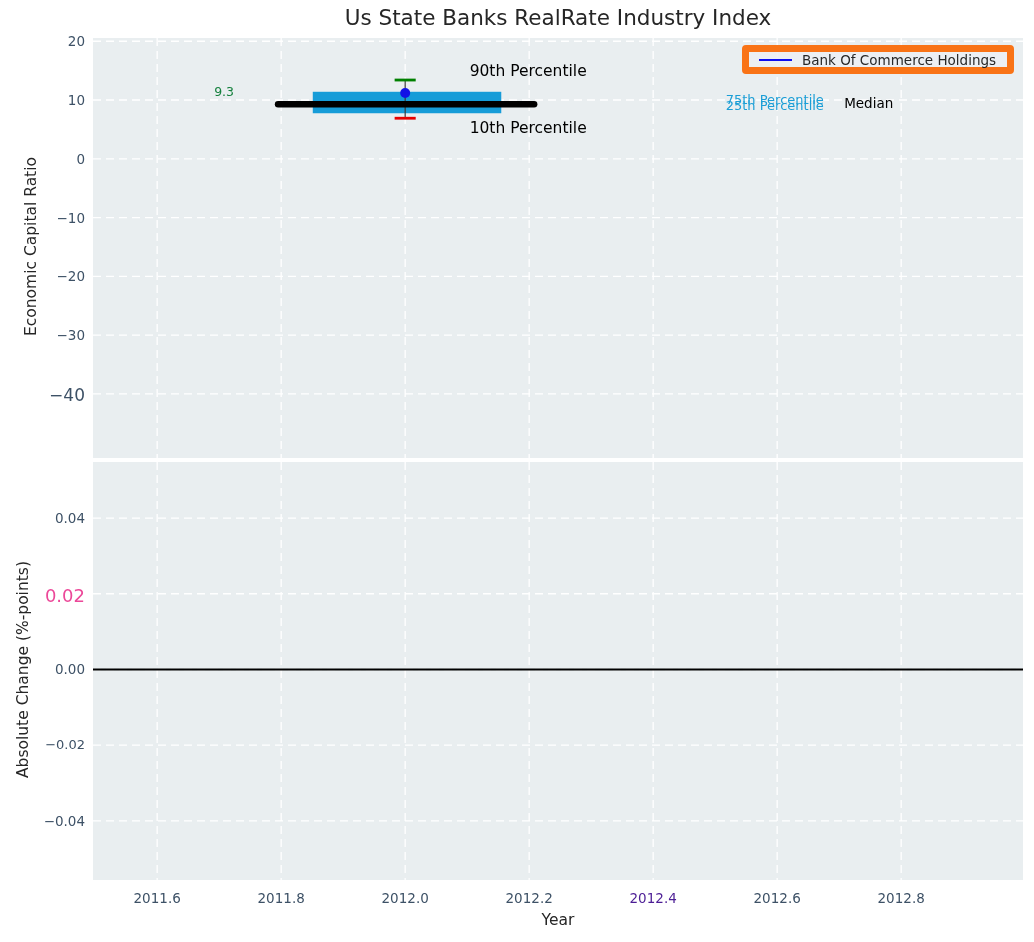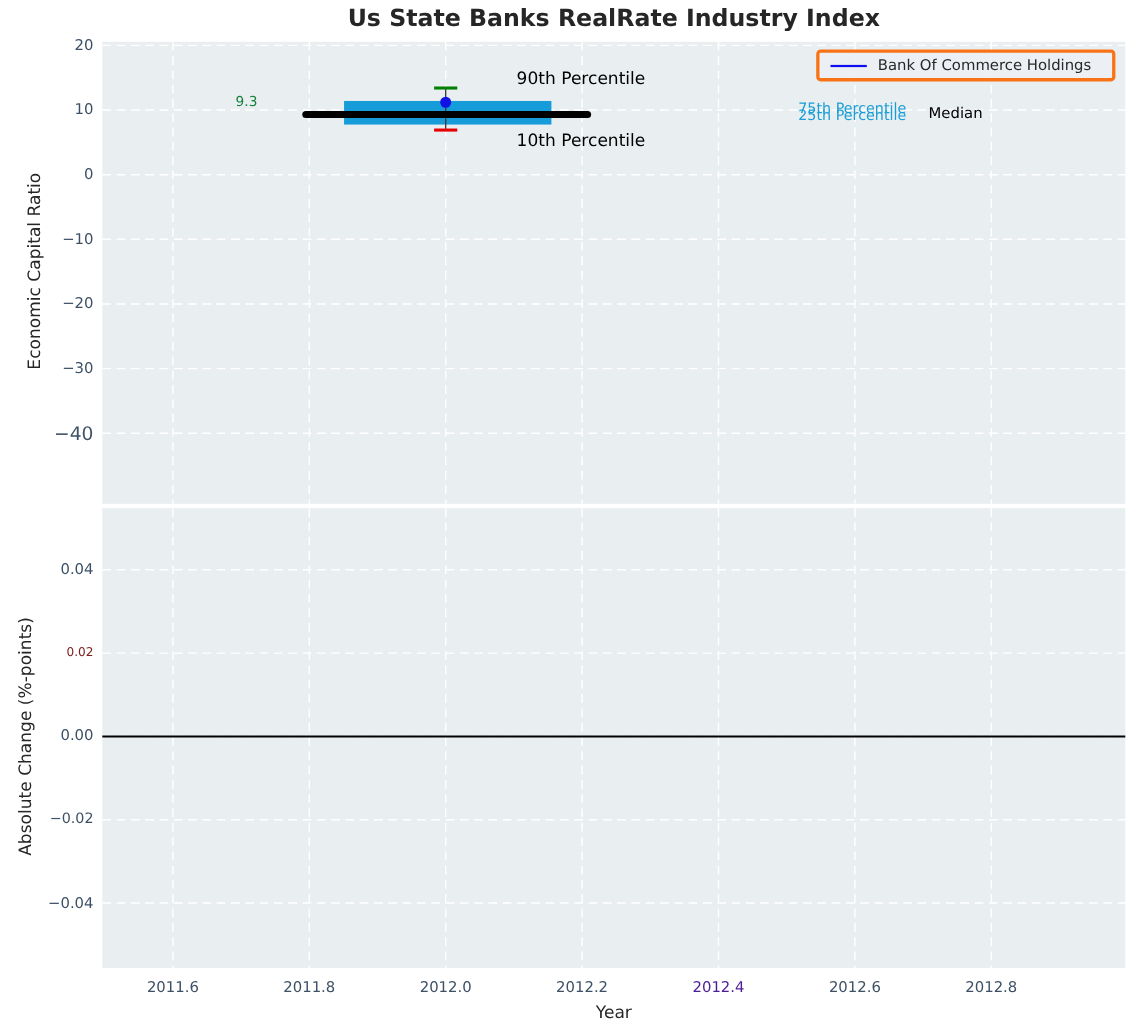--- a/index.html
+++ b/index.html
@@ -2,39 +2,39 @@
 <html><head>
 <meta charset="utf-8">
 <style>
   html,body{margin:0;padding:0;background:#ffffff;}
   .figure{
     position:relative;width:1034px;height:942px;background:#ffffff;
     font-family:"DejaVu Sans","Liberation Sans",sans-serif;overflow:hidden;
   }
   .chart-title{
     position:absolute;left:93px;top:5px;width:930px;text-align:center;
-    font-size:21.5px;color:#262626;white-space:nowrap;font-weight:bold;
+    font-size:21.5px;color:#262626;white-space:nowrap;
   }
   #plot-svg{position:absolute;left:0;top:0;}
   #labels{position:absolute;left:0;top:0;width:1034px;height:942px;pointer-events:none;}
   .ylabel{
     position:absolute;width:320px;text-align:center;font-size:15.5px;color:#262626;
     transform:rotate(-90deg);white-space:nowrap;line-height:1.1;
   }
   .ylabel-top{left:-128px;top:238px;}
   .ylabel-bottom{left:-136px;top:661px;}
   .xlabel{
     position:absolute;left:93px;top:911px;width:930px;text-align:center;
     font-size:15.5px;color:#262626;
   }
   .legend{
     position:absolute;left:742px;top:45px;width:272px;height:29px;
     box-sizing:border-box;display:flex;align-items:center;gap:10px;
     padding:0 10px;background:rgba(236,239,243,0.88);
-    border:3px solid #f97316;border-radius:4px;
+    border:7px solid #f97316;border-radius:4px;
   }
   .legend-line{display:inline-block;width:33px;height:0;border-top:2.6px solid #0d0df2;}
   .legend-text{font-size:13.5px;color:#282828;white-space:nowrap;}
 </style>
 </head>
 <body>
 
 <div class="figure">
   <svg id="plot-svg" width="1034" height="942">
       <rect x="93" y="38" width="930" height="420" fill="#e9eef0"></rect>
@@ -81,21 +81,21 @@
       <div style="position: absolute; left: 0px; top: 269.362px; width: 85px; text-align: right; font-size: 13.5px; line-height: 1.05; color: rgb(61, 81, 102); white-space: nowrap;">−20</div>
       <div style="position: absolute; left: 0px; top: 328.145px; width: 85px; text-align: right; font-size: 13.5px; line-height: 1.05; color: rgb(61, 81, 102); white-space: nowrap;">−30</div>
       <div style="position: absolute; left: 0px; top: 386.927px; width: 85px; text-align: right; font-size: 17px; line-height: 1.05; color: rgb(61, 81, 102); white-space: nowrap;">−40</div>
       <div style="position: absolute; left: 149.13px; top: 85.4987px; width: 150px; text-align: center; font-size: 12.5px; line-height: 1.05; color: #15803d; white-space: nowrap;">9.3</div>
       <div style="position: absolute; left: 469.65px; top: 62.9809px; text-align: left; font-size: 15.5px; line-height: 1.05; color: rgb(0, 0, 0); white-space: nowrap;">90th Percentile</div>
       <div style="position: absolute; left: 469.65px; top: 120px; text-align: left; font-size: 15.5px; line-height: 1.05; color: rgb(0, 0, 0); white-space: nowrap;">10th Percentile</div>
       <div style="position: absolute; left: 725.71px; top: 92.8654px; text-align: left; font-size: 13px; line-height: 1.05; color: rgb(27, 158, 214); white-space: nowrap;">75th Percentile</div>
       <div style="position: absolute; left: 725.71px; top: 99.3315px; text-align: left; font-size: 13px; line-height: 1.05; color: rgb(27, 158, 214); white-space: nowrap;">25th Percentile</div>
       <div style="position: absolute; left: 844.13px; top: 96.1173px; text-align: left; font-size: 13.5px; line-height: 1.05; color: rgb(0, 0, 0); white-space: nowrap;">Median</div>
       <div style="position: absolute; left: 0px; top: 511.036px; width: 85px; text-align: right; font-size: 13.5px; line-height: 1.05; color: rgb(61, 81, 102); white-space: nowrap;">0.04</div>
-      <div style="position: absolute; left: 0px; top: 586.761px; width: 85px; text-align: right; font-size: 11px; line-height: 1.05; color: #7f1d1d; white-space: nowrap;">0.02</div>
+      <div style="position: absolute; left: 0px; top: 586.761px; width: 85px; text-align: right; font-size: 18px; line-height: 1.05; color: #ec4899; white-space: nowrap;">0.02</div>
       <div style="position: absolute; left: 0px; top: 662.486px; width: 85px; text-align: right; font-size: 13.5px; line-height: 1.05; color: rgb(61, 81, 102); white-space: nowrap;">0.00</div>
       <div style="position: absolute; left: 0px; top: 738.21px; width: 85px; text-align: right; font-size: 13px; line-height: 1.05; color: rgb(61, 81, 102); white-space: nowrap;">−0.02</div>
       <div style="position: absolute; left: 0px; top: 813.935px; width: 85px; text-align: right; font-size: 13.5px; line-height: 1.05; color: rgb(61, 81, 102); white-space: nowrap;">−0.04</div>
       <div style="position: absolute; left: 107.17px; top: 891px; width: 100px; text-align: center; font-size: 13.5px; line-height: 1.05; color: rgb(61, 81, 102); white-space: nowrap;">2011.6</div>
       <div style="position: absolute; left: 231.17px; top: 891px; width: 100px; text-align: center; font-size: 13.5px; line-height: 1.05; color: rgb(61, 81, 102); white-space: nowrap;">2011.8</div>
       <div style="position: absolute; left: 355.17px; top: 891px; width: 100px; text-align: center; font-size: 13.5px; line-height: 1.05; color: rgb(61, 81, 102); white-space: nowrap;">2012.0</div>
       <div style="position: absolute; left: 479.17px; top: 891px; width: 100px; text-align: center; font-size: 13.5px; line-height: 1.05; color: rgb(61, 81, 102); white-space: nowrap;">2012.2</div>
       <div style="position: absolute; left: 603.17px; top: 891px; width: 100px; text-align: center; font-size: 13.5px; line-height: 1.05; color: #4c1d95; white-space: nowrap;">2012.4</div>
       <div style="position: absolute; left: 727.17px; top: 891px; width: 100px; text-align: center; font-size: 13.5px; line-height: 1.05; color: rgb(61, 81, 102); white-space: nowrap;">2012.6</div>
       <div style="position: absolute; left: 851.17px; top: 891px; width: 100px; text-align: center; font-size: 13.5px; line-height: 1.05; color: rgb(61, 81, 102); white-space: nowrap;">2012.8</div>

